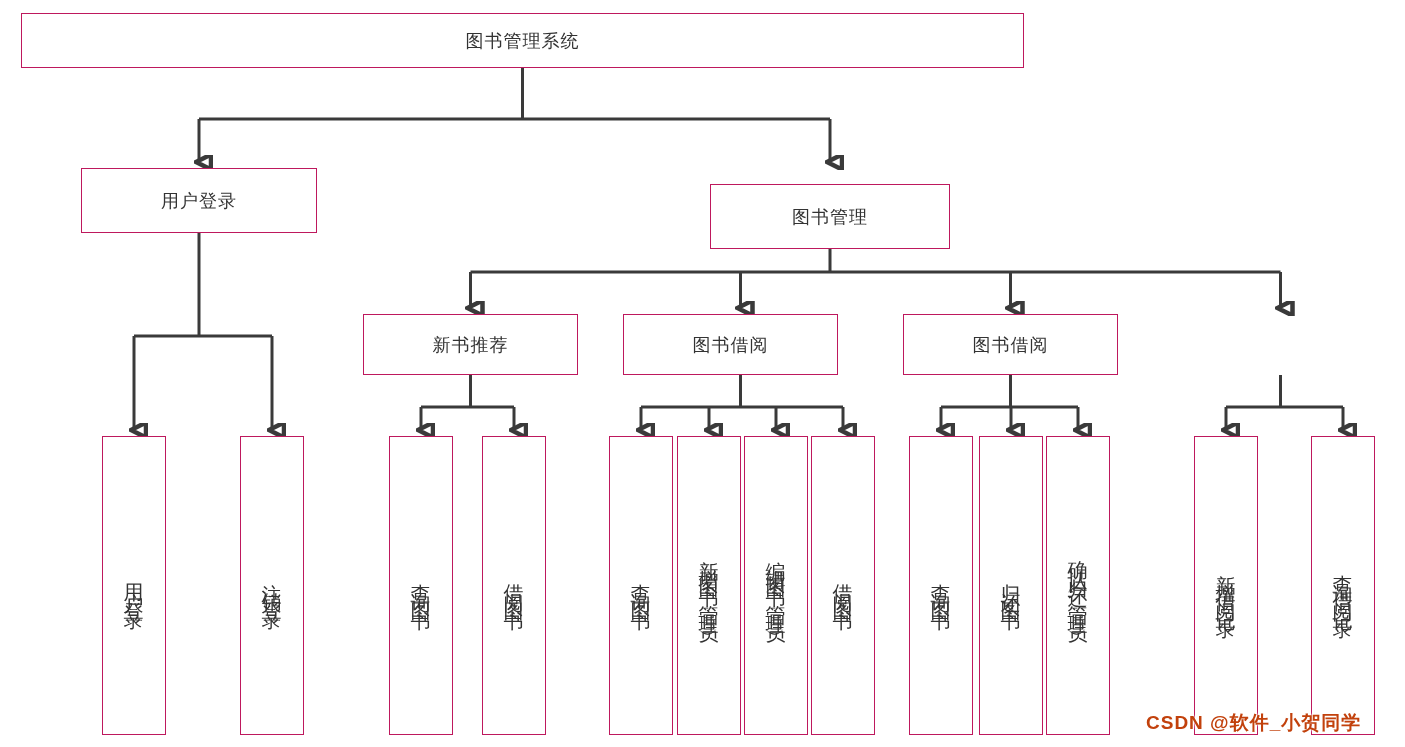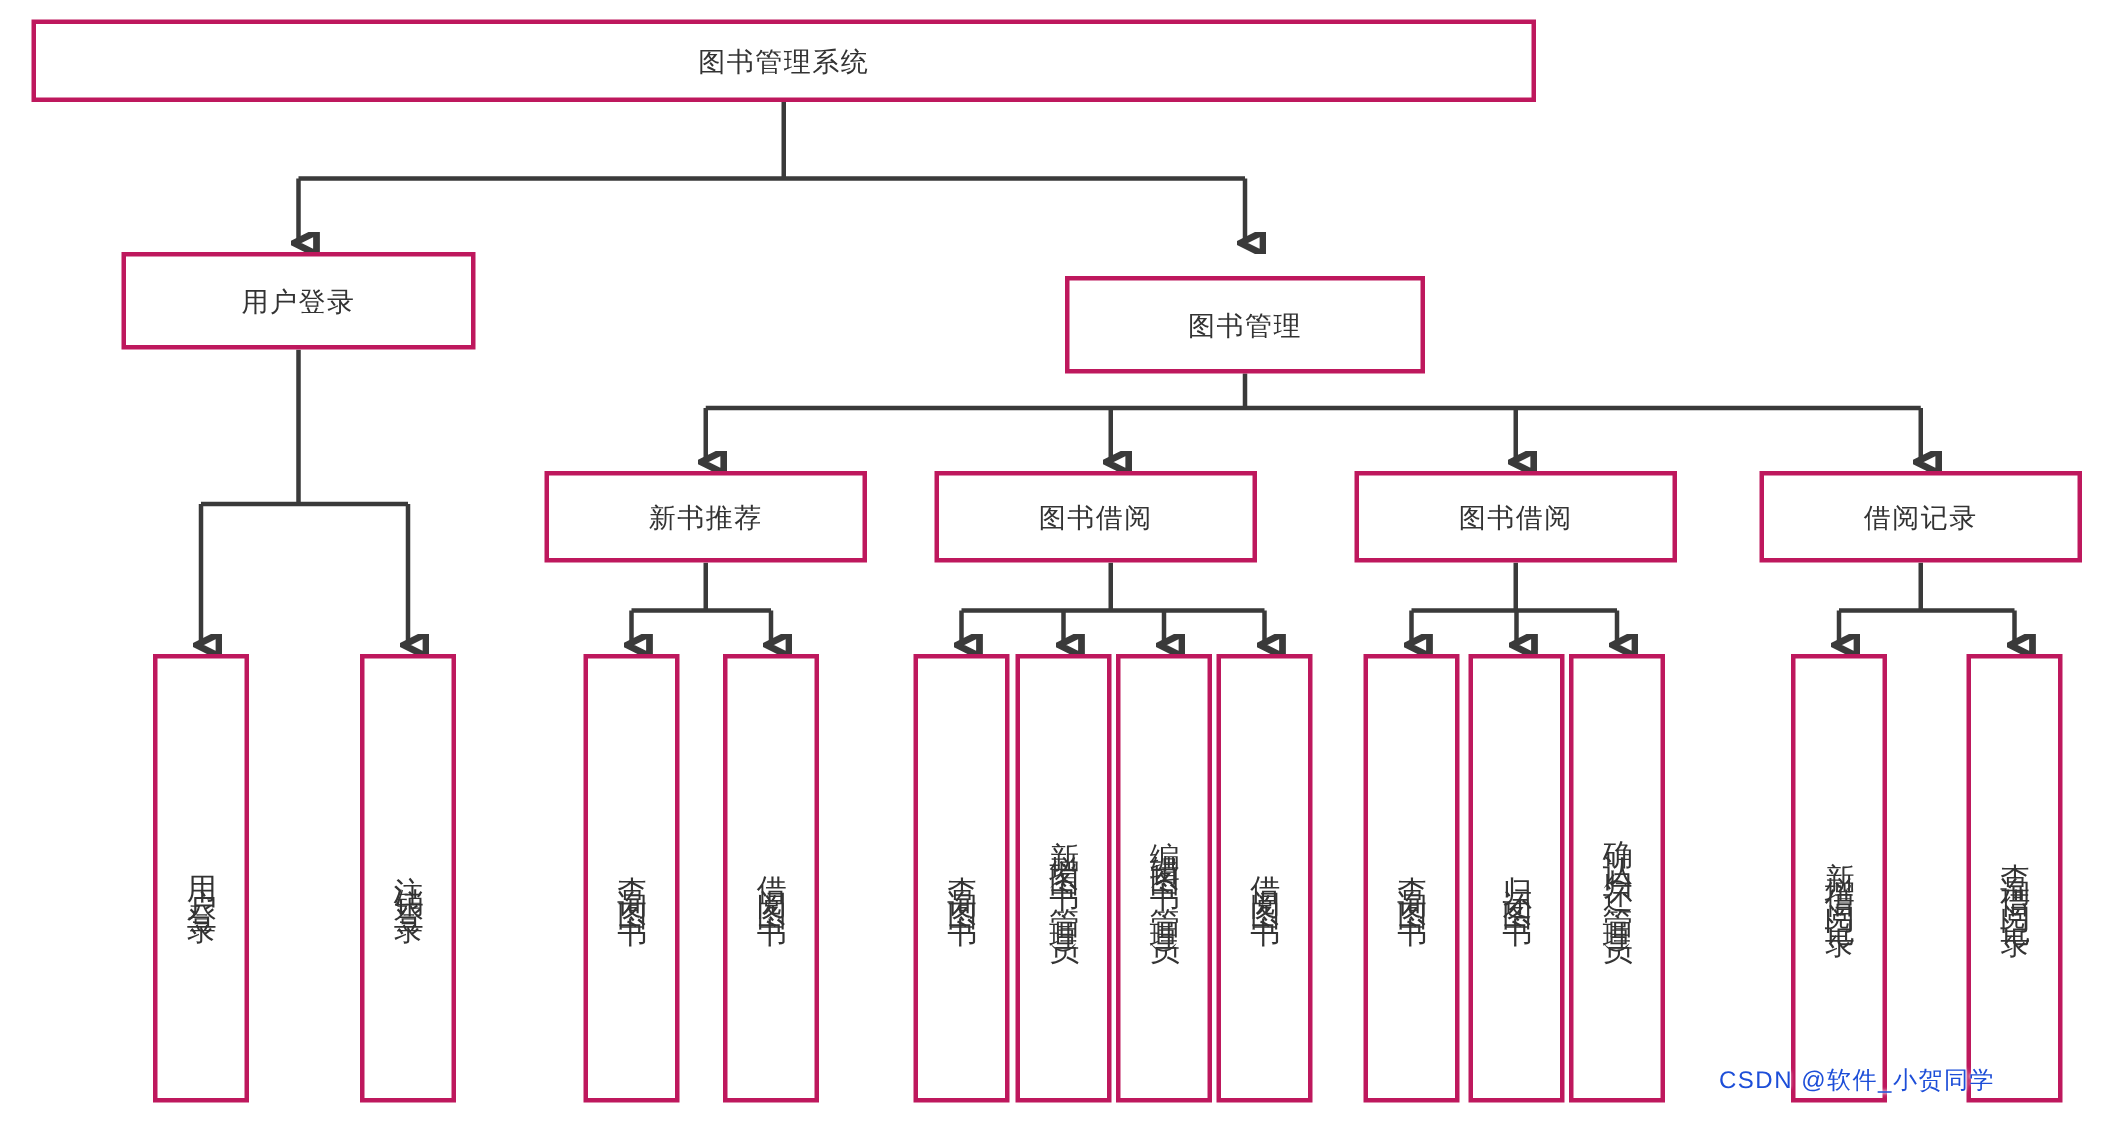--- a/index.html
+++ b/index.html
@@ -16,46 +16,47 @@
     position: absolute;
     left: 0; top: 0;
     width: 1405px; height: 747px;
   }
   svg.connectors path { stroke: #3a3a3a; stroke-width: 3; fill: none; }
   svg.connectors path.arrow { marker-end: url(#arrowhead); }
   .box {
     position: absolute;
     box-sizing: border-box;
     background: #ffffff;
-    border: 3px solid #be185d;
+    border: 1px solid #be185d;
     display: flex;
     align-items: center;
     justify-content: center;
     font-size: 18px;
     letter-spacing: 1px;
     white-space: nowrap;
   }
   .leaf { width: 64px; top: 436px; height: 299px; }
   .leaf .v {
     writing-mode: vertical-rl;
     text-orientation: mixed;
     font-size: 20px;
     line-height: 1;
     letter-spacing: 9px;
   }
   .watermark {
     position: absolute;
     left: 1146px;
     top: 710px;
-    font-size: 16px;
+    font-size: 19px;
     letter-spacing: 1px;
-    color: #1d4ed8;
+    color: #c2410c;
     text-shadow: 0 0 2px #ffffff, 0 0 3px #ffffff;
     z-index: 10;
     white-space: nowrap;
+    font-weight: bold;
   }
 </style>
 </head>
 <body>
 
 <div class="stage">
 
   <svg class="connectors" viewBox="0 0 1405 747" xmlns="http://www.w3.org/2000/svg">
     <defs>
       <marker id="arrowhead" viewBox="0 0 10 10" refX="5" refY="8" markerWidth="5" markerHeight="6.5" orient="auto">
@@ -105,23 +106,20 @@
 
   <div class="box" style="left:363px; top:314px; width:215px; height:61px;">
     <span>新书推荐</span>
   </div>
   <div class="box" style="left:599px; top:314px; width:215px; height:61px;margin-left:24px;">
     <span>图书借阅</span>
   </div>
   <div class="box" style="left:903px; top:314px; width:215px; height:61px;">
     <span>图书借阅</span>
   </div>
-  <div class="box" style="left:1173px; top:314px; width:215px; height:61px;">
-    <span>借阅记录</span>
-  </div>
 
   <div class="box leaf" style="left:102px;">
     <span class="v">用户登录</span>
   </div>
   <div class="box leaf" style="left:240px;">
     <span class="v">注销登录</span>
   </div>
 
   <div class="box leaf" style="left:389px;">
     <span class="v">查询图书</span>

